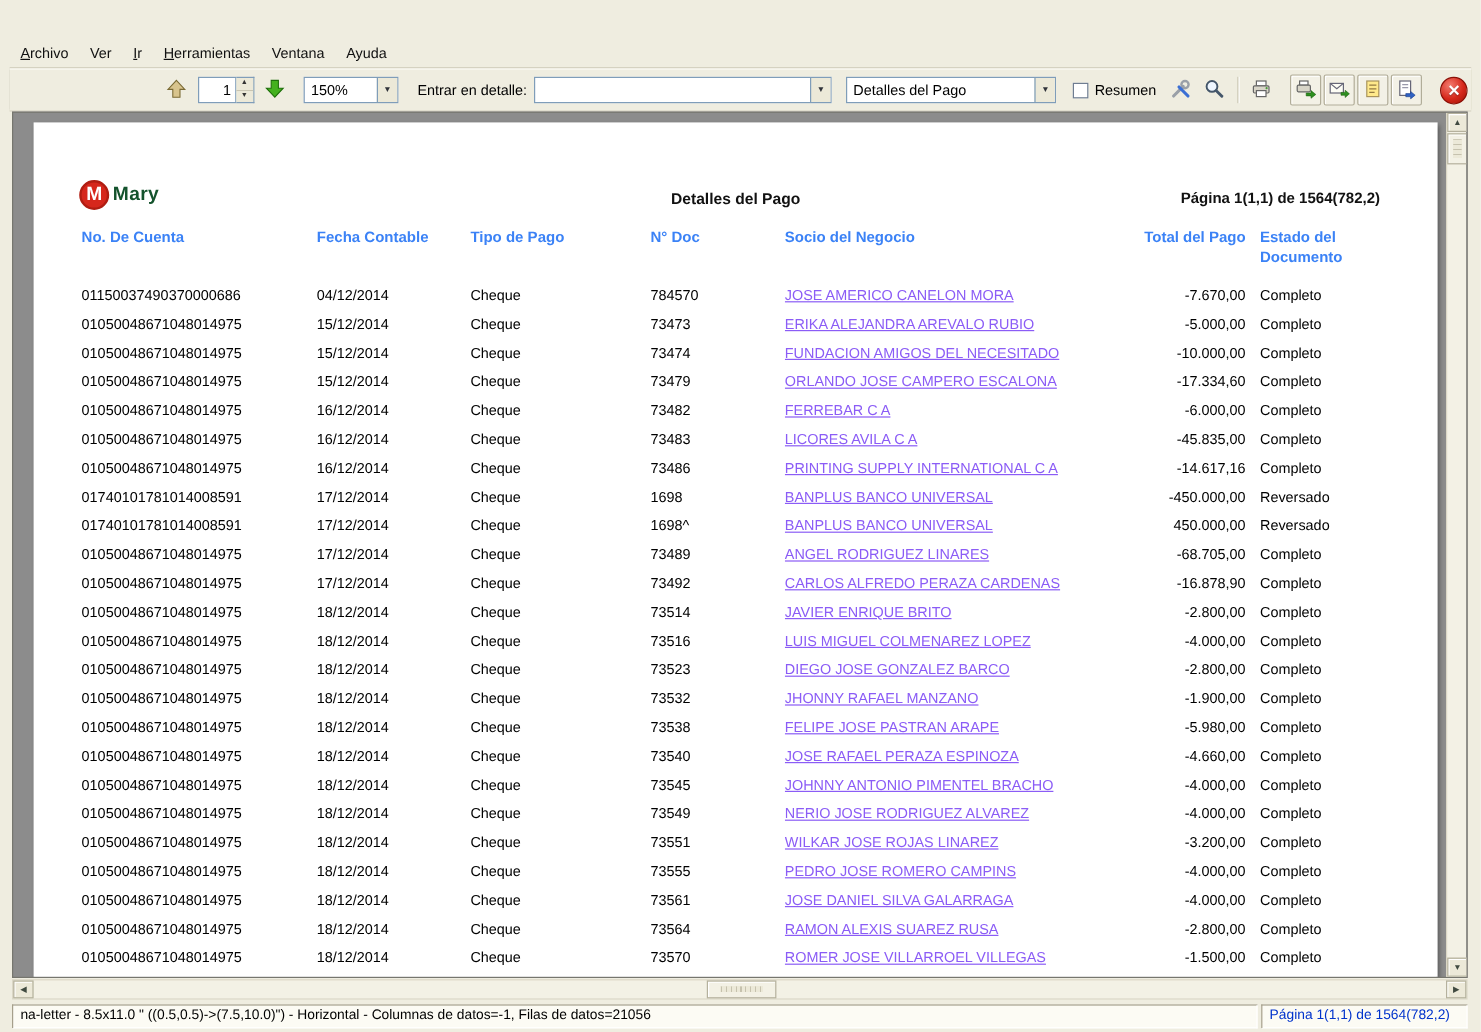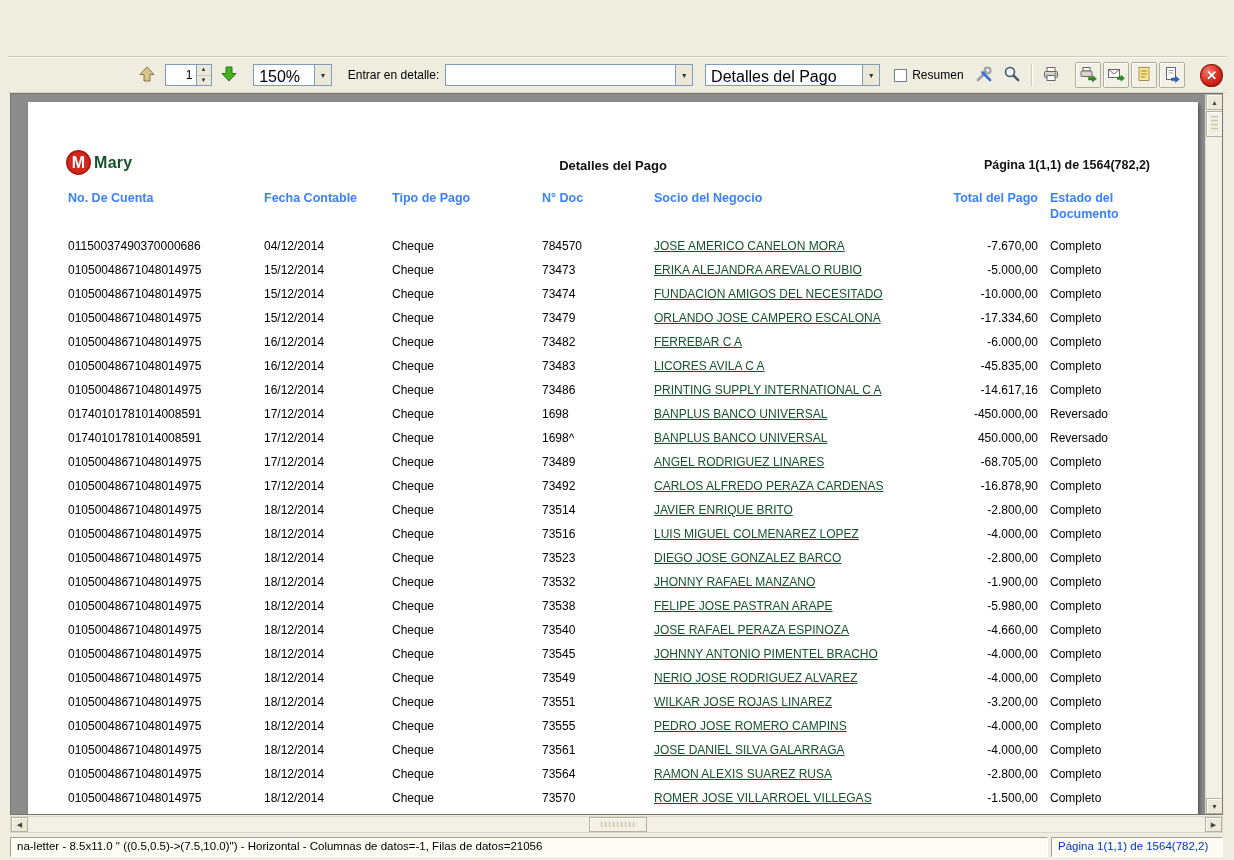--- a/index.html
+++ b/index.html
@@ -33,21 +33,21 @@
   .tbtn.raised{ background:#f3f1e6; border:1px solid #b1ad99; box-shadow:inset 1px 1px 0 #fff; border-radius:2px; }
   .spin{ display:inline-flex; height:22px; margin:0 4px; }
   .spin-input{
     width:32px; height:22px; border:1px solid #7f9db9; font-size:12px; text-align:right;
     padding-right:3px; font-family:"Liberation Sans",sans-serif;
   }
   .spin-btns{ display:inline-flex; flex-direction:column; width:15px; height:22px; border:1px solid #7f9db9; border-left:none; }
   .spin-up,.spin-down{ flex:1; font-size:6px; line-height:9px; text-align:center; background:#ece9d8; color:#333; cursor:pointer; }
   .spin-up{ border-bottom:1px solid #c9c5b2; }
   .combo{ height:22px; background:#fff; border:1px solid #7f9db9; display:inline-flex; align-items:stretch; }
-  .combo-text{ flex:1; font-size:16px; padding:3px 5px; white-space:nowrap; overflow:hidden; }
+  .combo-text{ flex:1; font-size:12px; padding:3px 5px; white-space:nowrap; overflow:hidden; }
   .combo-arrow{
     width:17px; background:#ece9d8; border-left:1px solid #7f9db9;
     display:flex; align-items:center; justify-content:center; font-size:7px; color:#30333a; cursor:pointer;
   }
   .combo.zoom{ width:80px; margin-left:10px; }
   .combo.drill{ width:252px; }
   .combo.section{ width:178px; margin-left:12px; }
   .tlabel{ font-size:12px; margin:0 6px 0 16px; white-space:nowrap; }
   .check{ display:inline-flex; align-items:flex-end; gap:5px; margin-left:14px; font-size:12px; white-space:nowrap; }
   .checkbox{ width:13px; height:13px; background:#fff; border:1px solid #6f7d91; cursor:pointer; }
@@ -93,21 +93,21 @@
     font-size:12.5px; font-weight:bold; text-align:left; vertical-align:top;
     height:44px; padding:0; color:#3b82f6; line-height:16px;
   }
   .rtable th.num{ text-align:right; padding-right:2px; }
   .rtable th.status{ padding-left:10px; }
   .rtable td{
     font-size:12px; height:24px; padding:0; white-space:nowrap; overflow:hidden; color:#000;
   }
   .rtable td.num{ text-align:right; padding-right:2px; }
   .rtable td.status{ padding-left:10px; }
-  a.plink{ color:#14532d; text-decoration:underline; }
+  a.plink{ color:#8b5cf6; text-decoration:underline; }
 
   
   .vscroll{ position:absolute; right:0; top:0; width:17px; height:100%; background:#f3f1e5; border-left:1px solid #dbd7c6; }
   .sbtn{
     position:absolute; width:17px; height:16px; background:#ece9d8;
     border:1px solid #b5b19d; box-shadow:inset 1px 1px 0 #fff;
     display:flex; align-items:center; justify-content:center;
     font-size:7px; color:#404a40; cursor:pointer;
   }
   .vscroll .sbtn.top{ top:0; } .vscroll .sbtn.bottom{ bottom:0; }
@@ -138,20 +138,28 @@
     white-space:nowrap; overflow:hidden; color:#000;
   }
   .spanel.left{ flex:1; }
   .spanel.right{ width:172px; color:#0033cc; }
 </style>
 </head>
 <body>
 
 <div class="chrome">
 
+  <div class="menubar" id="menu-bar">
+      <span class="menu-item"><u>A</u>rchivo</span>
+      <span class="menu-item">Ver</span>
+      <span class="menu-item"><u>I</u>r</span>
+      <span class="menu-item"><u>H</u>erramientas</span>
+      <span class="menu-item">Ventana</span>
+      <span class="menu-item">Ayuda</span>
+    </div>
 
   <div class="toolbar">
     <span style="width:127px"></span>
 
     <button class="tbtn" title="">
       <span>
         <svg width="18" height="18" viewBox="0 0 18 18">
             <path d="M9 2 L16 9.5 H12 V16 H6 V9.5 H2 Z" fill="#d8c48d" stroke="#7a6a34" stroke-width="0.9"></path>
           </svg>
       </span>

